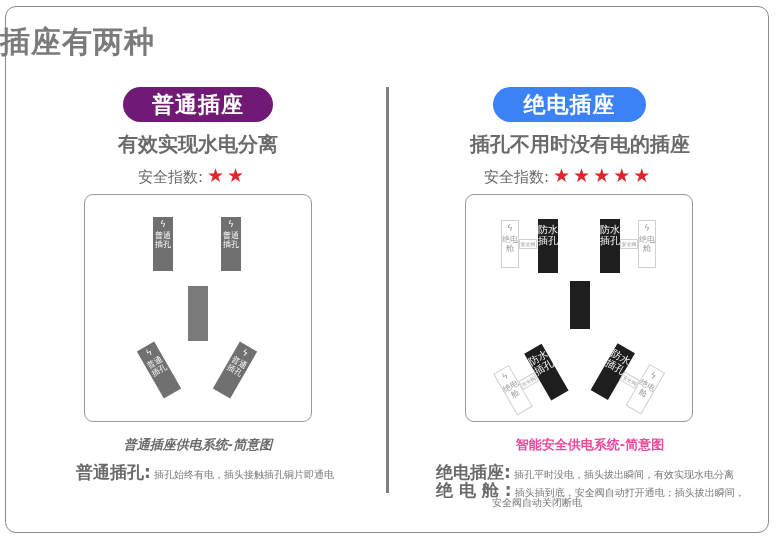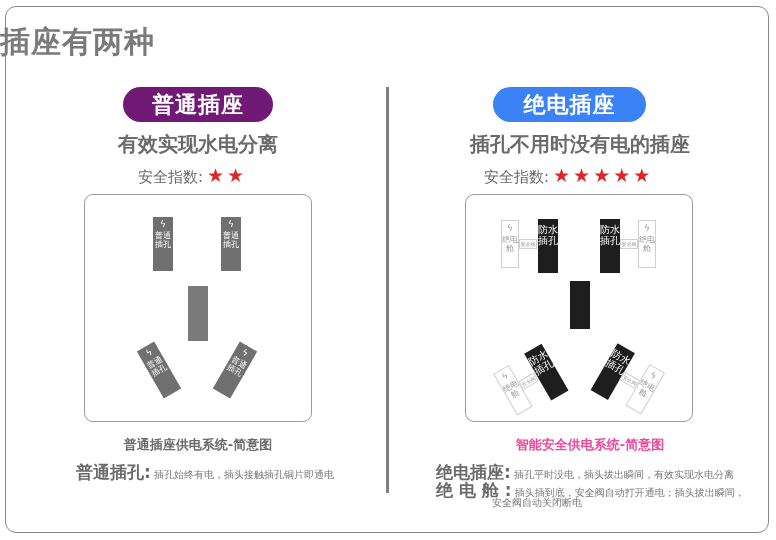--- a/index.html
+++ b/index.html
@@ -37,21 +37,21 @@
   .earth.gray { background:#7a7a7a; }
   .earth.black { background:#1e1e1e; }
   .bolt { font-size:9px; display:block; margin-bottom:2px; }
   .cabin { position:absolute; width:18px; height:48px; border:1px solid #cfcfcf; box-sizing:border-box;
            font-size:8px; line-height:9px; text-align:center; color:#9a9a9a; padding-top:3px; background:#fff; }
   .valve { position:absolute; width:18px; height:10px; border:1px solid #cfcfcf; box-sizing:border-box;
            font-size:5px; line-height:8px; text-align:center; color:#9a9a9a; background:#fff; }
   .group { position:absolute; }
 
   .cap { position:absolute; top:436px; font-size:13px; font-weight:bold; text-align:center; }
-  .cap.l { left:60px; width:276px; color:#6a6a6a; }
+  .cap.l { left:60px; width:276px; color:#6a6a6a;font-style:italic; }
   .cap.r { left:440px; width:300px; color:#ec4899; }
 
   .note { position:absolute; font-size:10px; color:#777; line-height:14px; }
   .note b { color:#6a6a6a; font-size:17px; }
   .note.l { left:76px; top:465px; }
   .note.r1 { left:436px; top:465px; }
   .note.r2 { left:436px; top:483px; }
   .note.r3 { left:492px; top:496px; }
 </style>
 </head>

